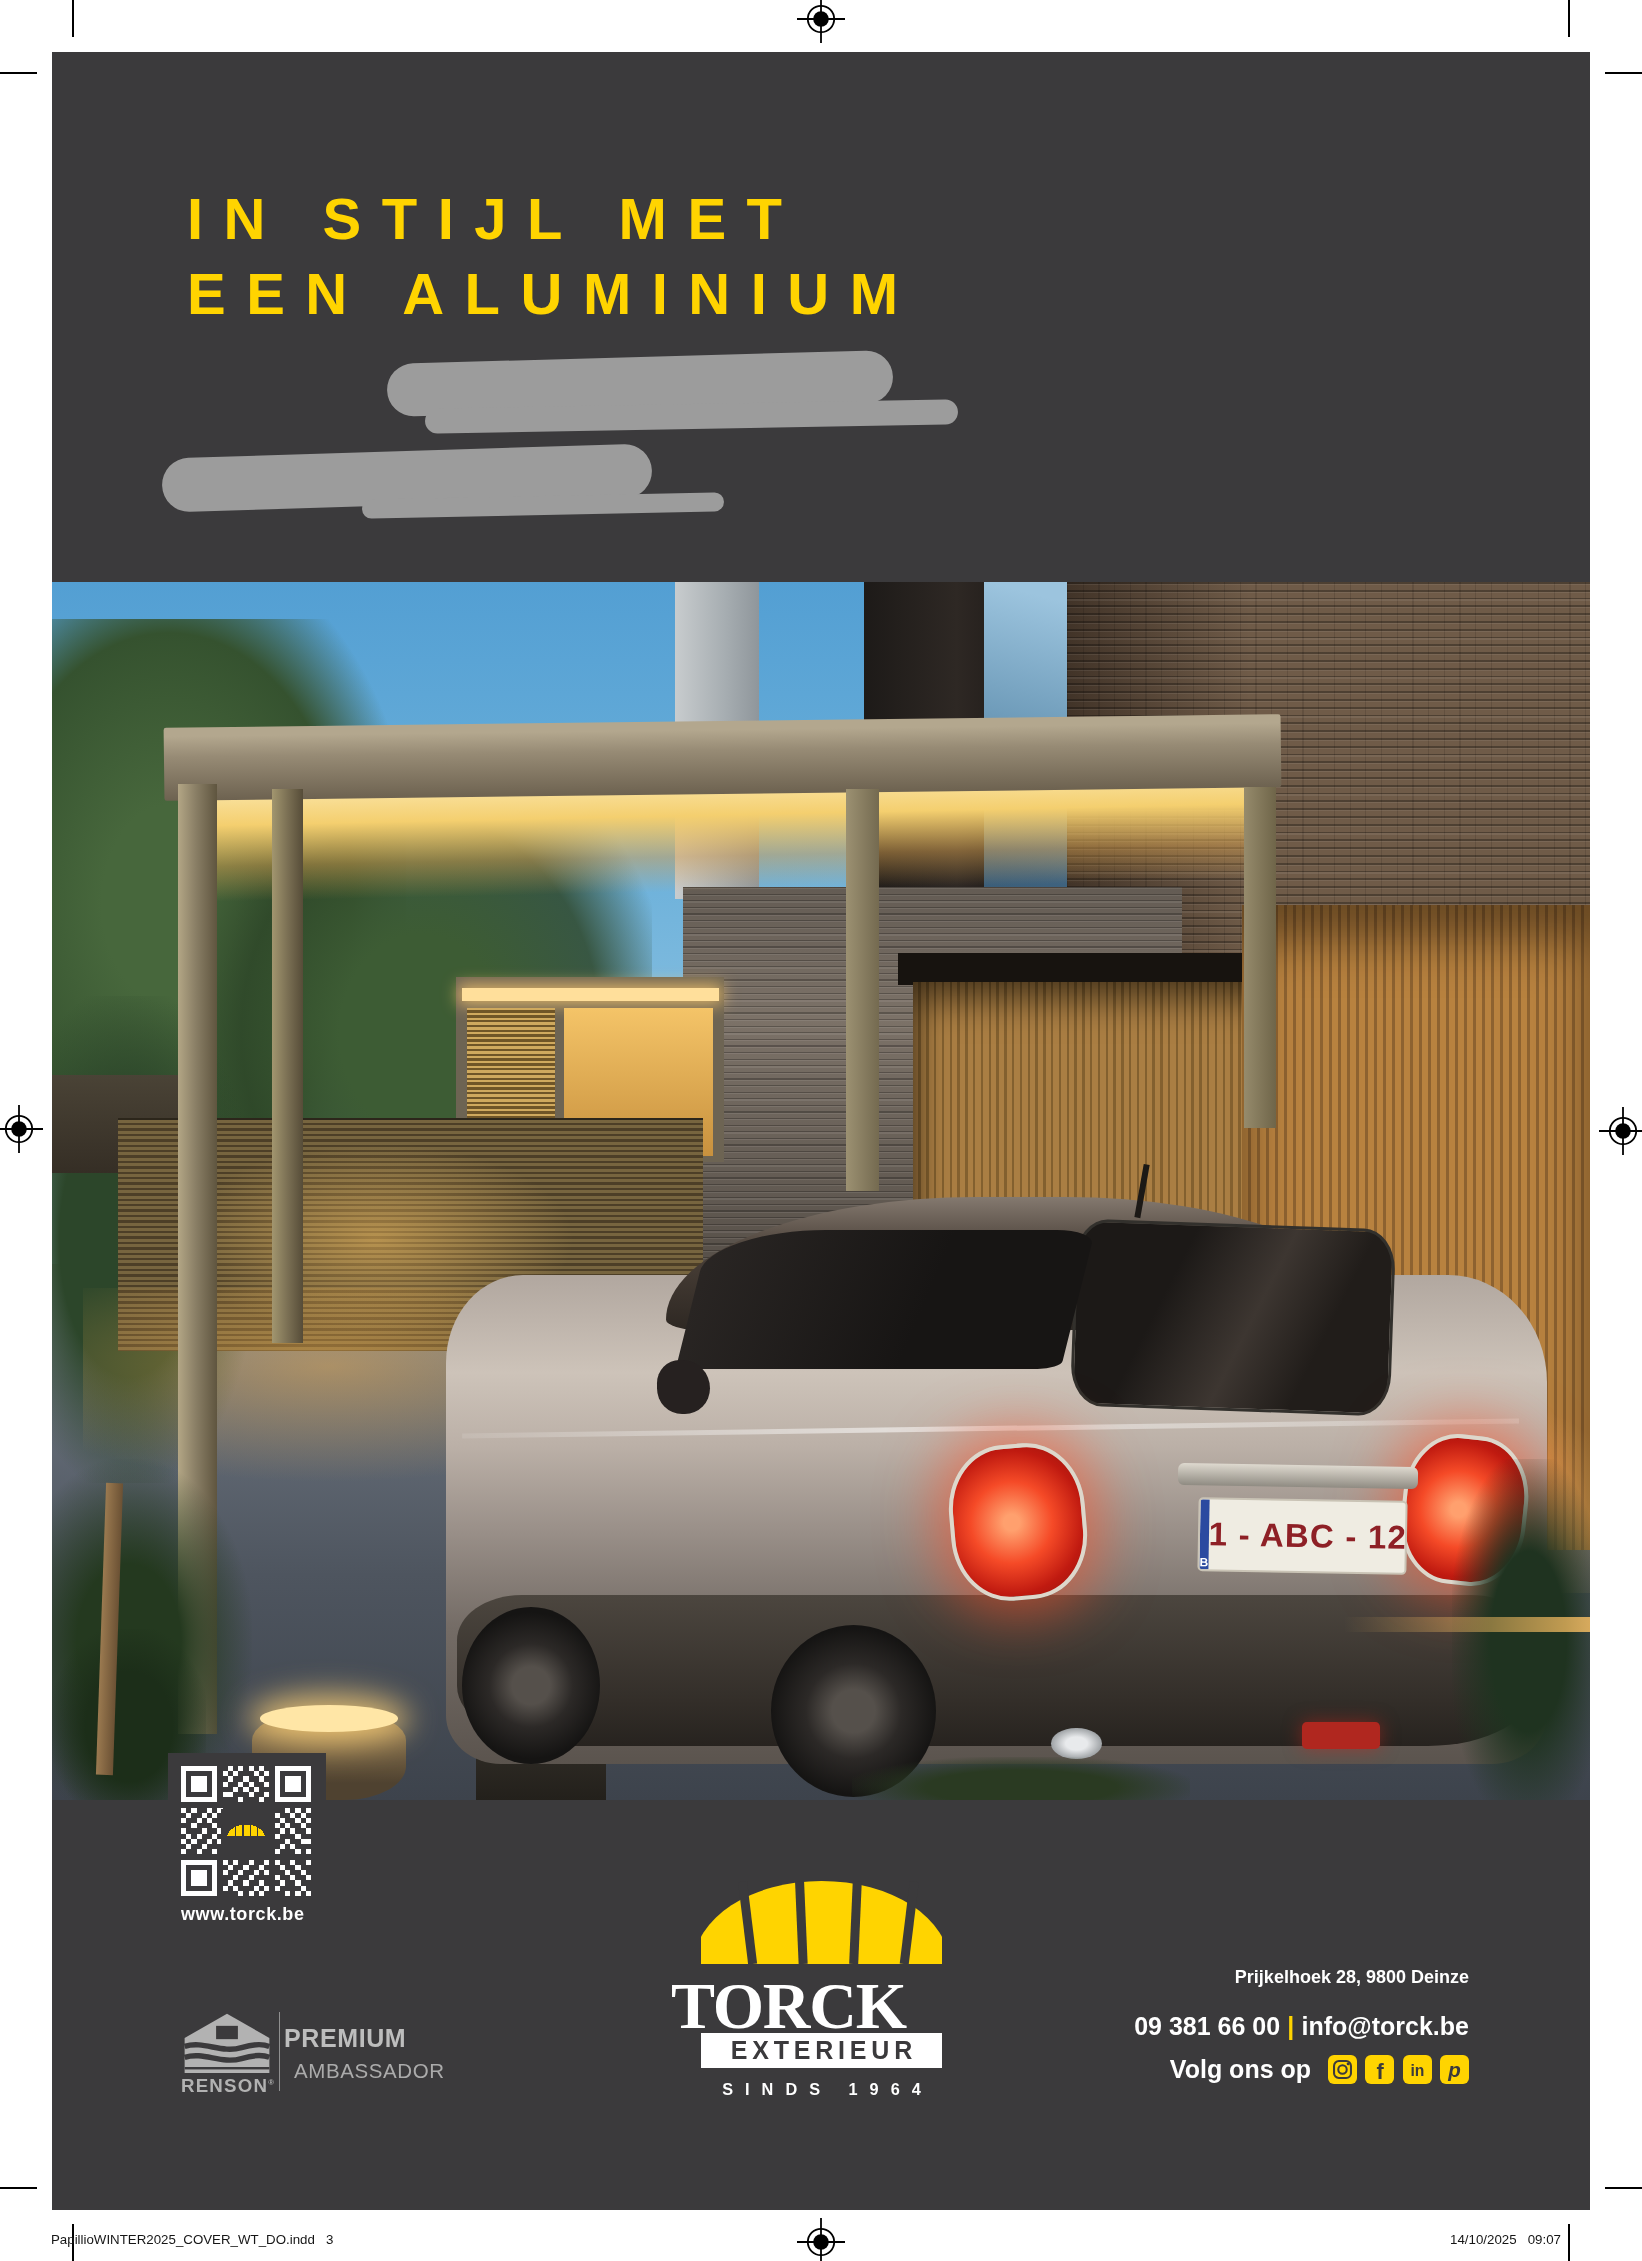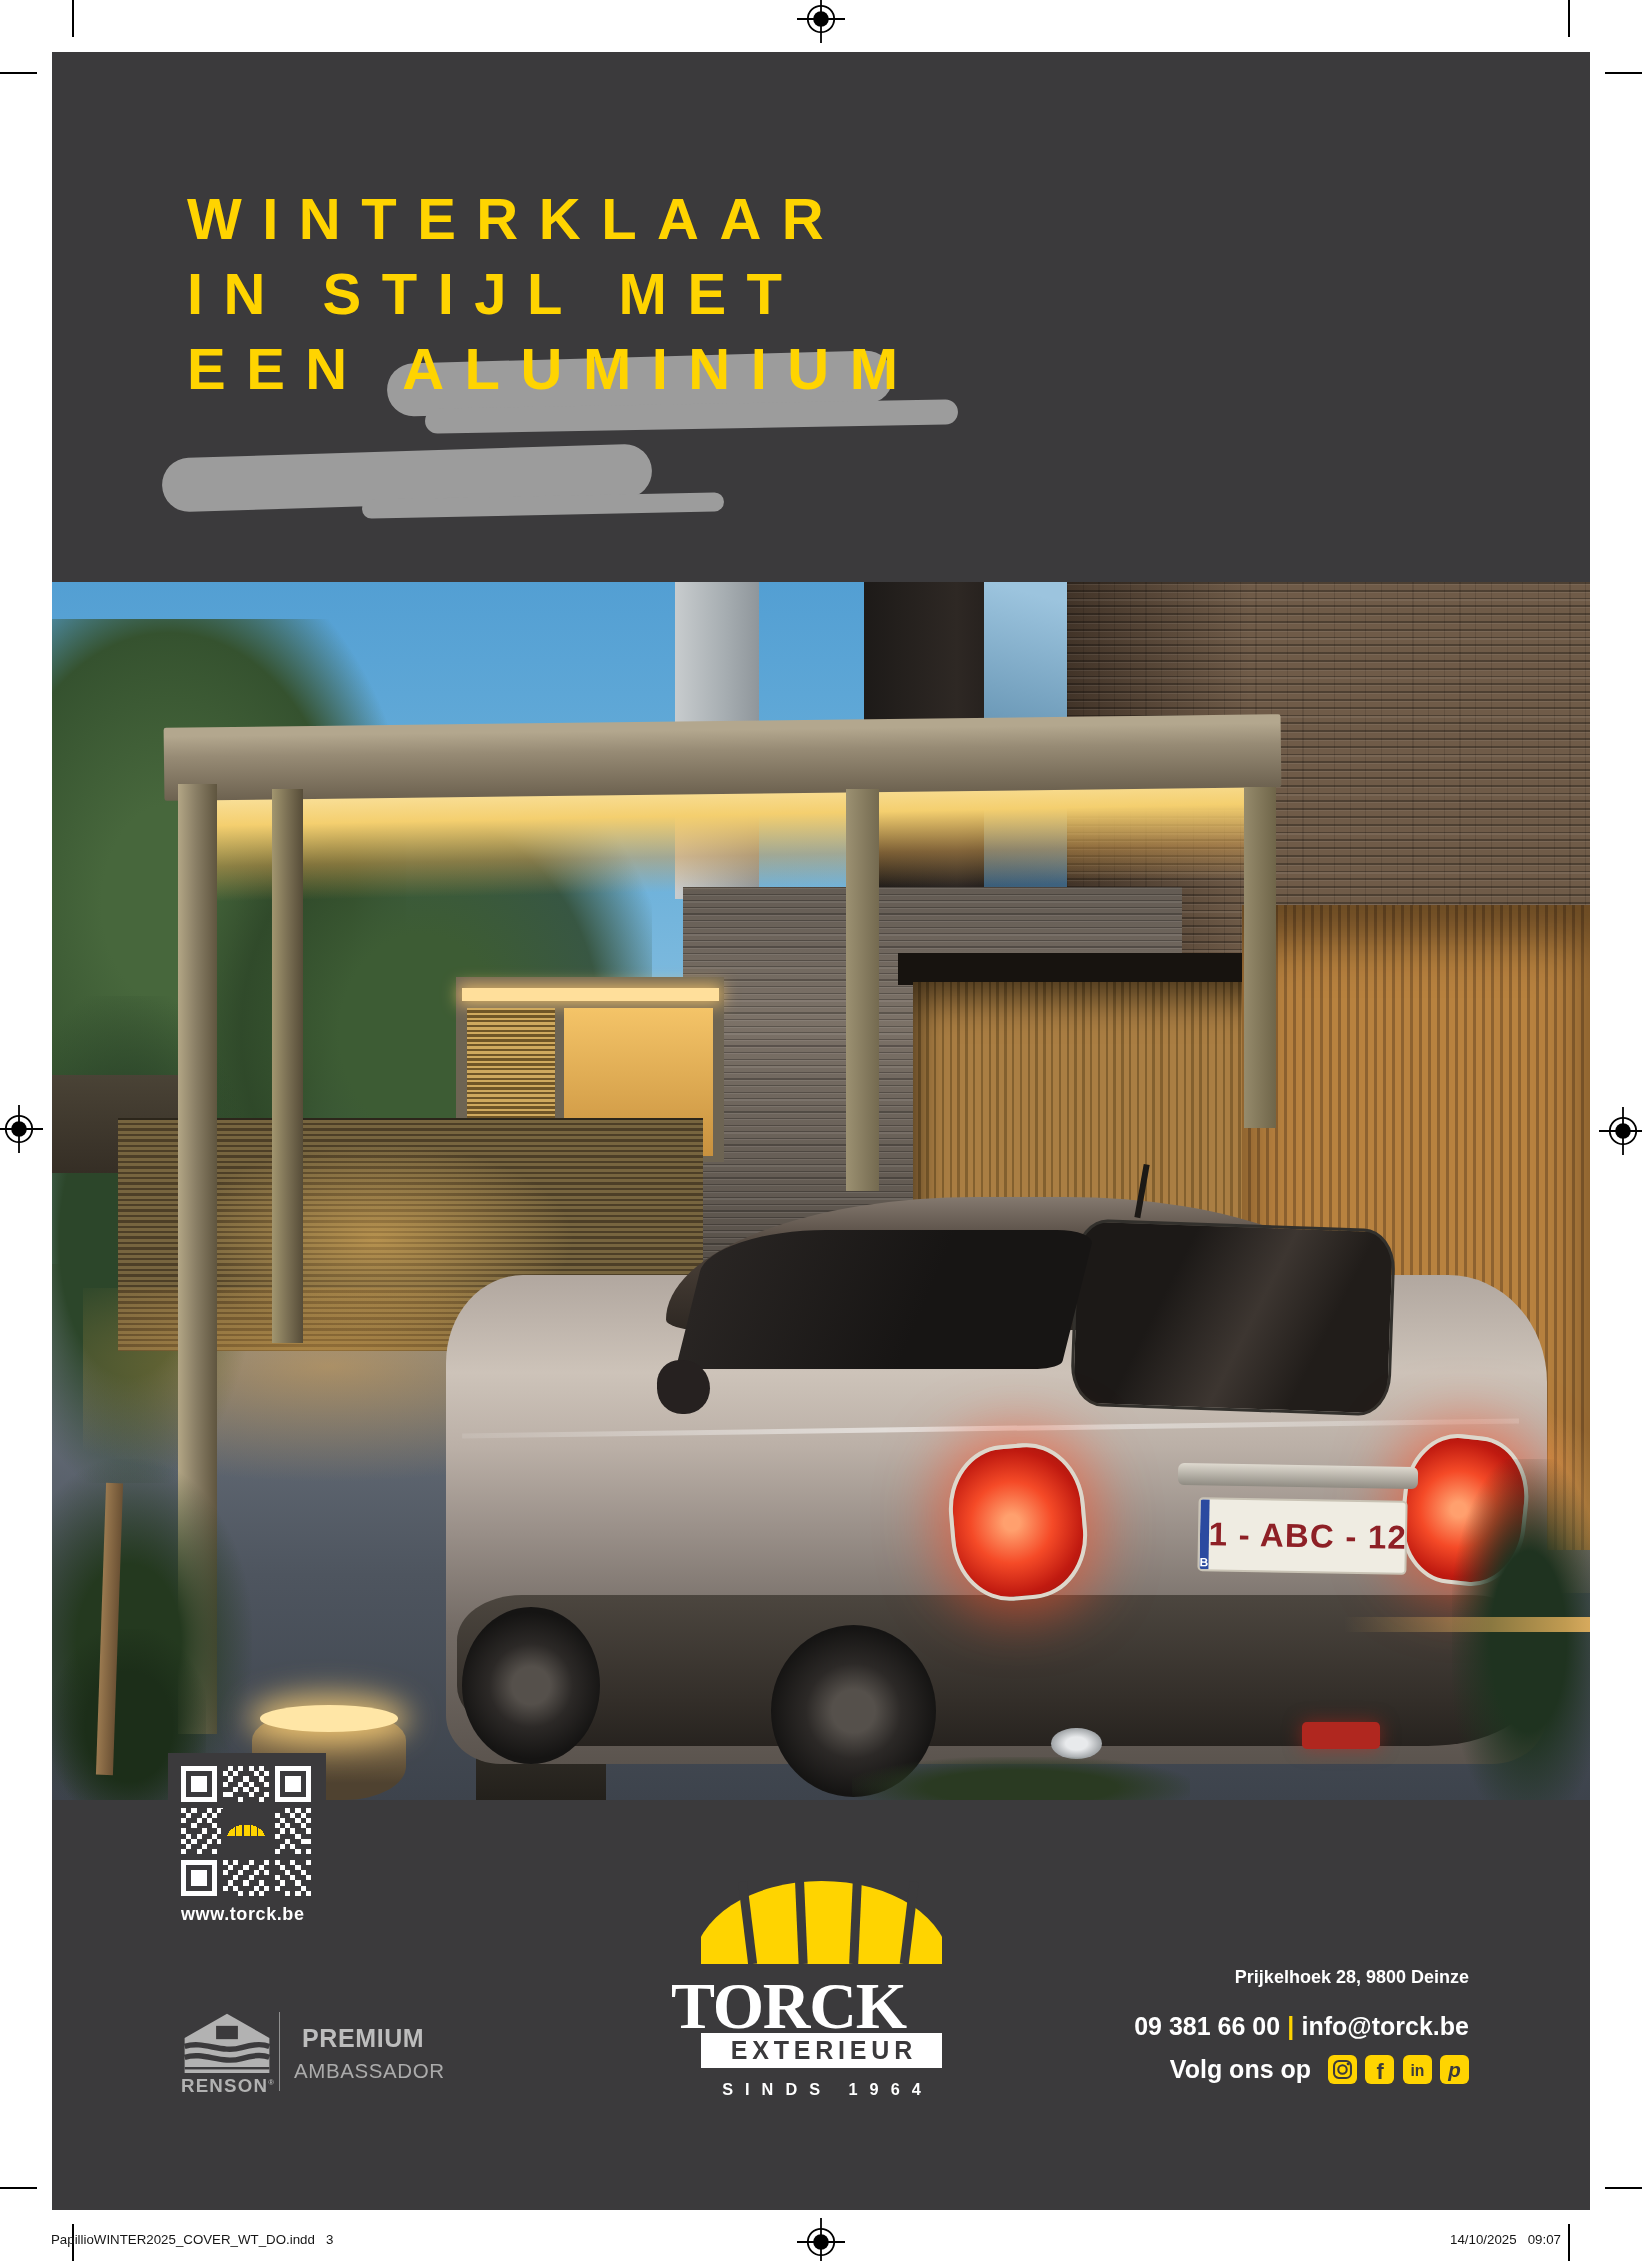--- a/index.html
+++ b/index.html
@@ -116,21 +116,21 @@
   
   .footer-bg{position:absolute;left:0;top:1748px;width:1538px;height:411px;background:#3b3a3c;}
   .qr-backing{position:absolute;left:116px;top:1701px;width:158px;height:121px;background:#3b3a3c;}
   .qr-svg{position:absolute;left:129px;top:1714px;width:130px;height:130px;}
   .website{position:absolute;left:129px;top:1852px;font-size:18px;font-weight:bold;color:#fff;letter-spacing:0.6px;}
 
   .renson-house{position:absolute;left:129px;top:1958px;width:92px;height:68px;}
   .renson-name{position:absolute;left:129px;top:2023px;width:92px;font-size:18.7px;font-weight:bold;color:#b2b2b2;letter-spacing:1.2px;}
   .renson-name sup{font-size:7.8px;}
   .renson-divider{position:absolute;left:227px;top:1960px;width:1.2px;height:79px;background:#8f8f8f;}
-  .renson-premium{position:absolute;left:250px;top:1972px;font-size:25px;font-weight:bold;color:#bdbdbd;letter-spacing:0.6px;}
+  .renson-premium{position:absolute;left:232px;top:1972px;font-size:25px;font-weight:bold;color:#bdbdbd;letter-spacing:0.6px;}
   .renson-ambassador{position:absolute;left:242px;top:2007px;font-size:20.5px;font-weight:normal;color:#ababab;letter-spacing:0.6px;}
 
   .torck-awning{position:absolute;left:649px;top:1829px;width:241px;height:83px;}
   .torck-name{position:absolute;left:619px;top:1916px;width:301px;text-align:left;font-size:66px;font-weight:bold;
      color:#fff;letter-spacing:-1.2px;font-family:Liberation Serif, serif;}
   .torck-bar{position:absolute;left:649px;top:1981px;width:241px;height:35px;background:#fff;
      display:flex;align-items:center;justify-content:center;}
   .torck-bar span{font-size:25px;font-weight:bold;color:#3b3a3c;letter-spacing:4.8px;text-indent:4.8px;}
   .torck-since{position:absolute;left:619px;top:2028px;width:301px;text-align:center;font-size:16.3px;font-weight:bold;
      color:#fff;letter-spacing:12px;text-indent:12px;}
@@ -187,21 +187,20 @@
       <circle cx="40" cy="40" r="13" fill="#000"></circle>
   </svg>
 
   <div class="ad">
 
     <div class="smear a1"></div>
     <div class="smear a2"></div>
     <div class="smear c1"></div>
     <div class="smear c2"></div>
     <div class="headline">
-      <div>WINTERKLAAR</div>
       <div>IN STIJL MET</div>
       <div>EEN ALUMINIUM</div>
     </div>
 
     <div class="photo">
       <div class="p" id="ph-sky"></div>
       <div class="p" id="ph-ground"></div>
       <div class="p" id="ph-palestrip"></div>
       <div class="p" id="ph-tree1"></div>
       <div class="p" id="ph-tree2"></div>

